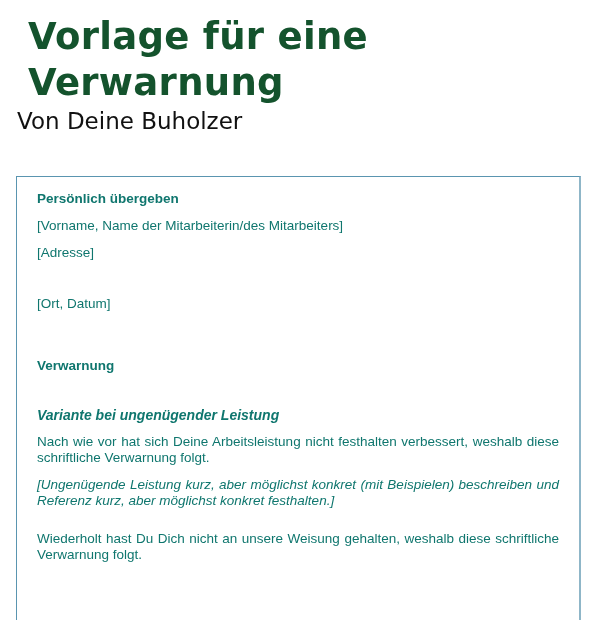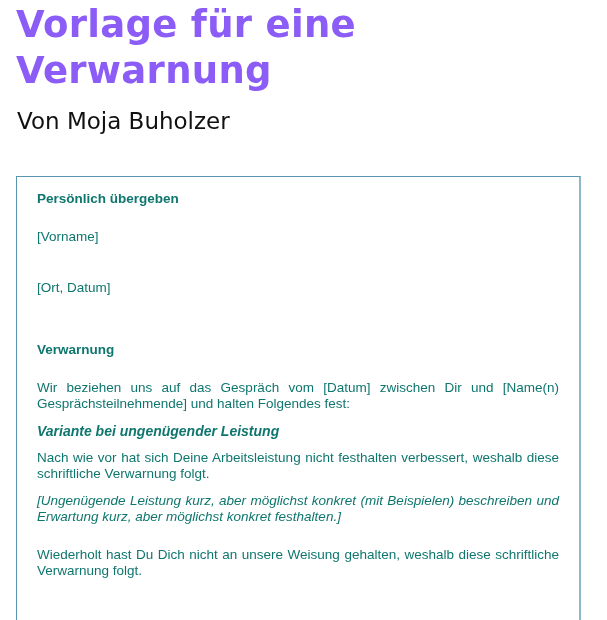--- a/index.html
+++ b/index.html
@@ -12,26 +12,26 @@
     }
     body {
       font-family: "DejaVu Sans", sans-serif;
       color: #000;
       position: relative;
     }
     .title {
       position: absolute;
       left: 16px;
       top: 2px;
-      margin: 0;
+      margin: 12px;
       font-family: "DejaVu Sans", sans-serif;
       font-weight: bold;
       font-size: 37px;
       line-height: 46px;
-      color: #8b5cf6;
+      color: #14532d;
       letter-spacing: 0.3px;
     }
     .author {
       position: absolute;
       left: 17px;
       top: 106px;
       margin: 0;
       font-family: "DejaVu Sans", sans-serif;
       font-size: 23px;
       line-height: 30px;
@@ -67,37 +67,37 @@
     .gap-xl { height: 35px; }
   </style>
 </head>
 <body>
 
 <h1 class="title">
   <span>Vorlage für eine</span><br>
   <span>Verwarnung</span>
 </h1>
 
-<h2 class="author">Von Moja Buholzer</h2>
+<h2 class="author">Von Deine Buholzer</h2>
 
 <div class="letter-box">
   <p class="bold">Persönlich übergeben</p>
   <div class="gap-s"></div>
+  <p>[Vorname, Name der Mitarbeiterin/des Mitarbeiters]</p>
   <div class="gap-s"></div>
-  <p>[Vorname]</p>
+  <p>[Adresse]</p>
   <div class="gap-l"></div>
   <p>[Ort, Datum]</p>
   <div class="gap-s"></div>
   <div class="gap-xl"></div>
   <p class="bold">Verwarnung</p>
   <div class="gap-s"></div>
   <div class="gap-s"></div>
-  <p class="justify">Wir beziehen uns auf das Gespräch vom [Datum] zwischen Dir und [Name(n) Gesprächsteilnehmende] und halten Folgendes fest:</p>
   <div class="gap-m"></div>
   <p class="bi">Variante bei ungenügender Leistung</p>
   <div class="gap-s"></div>
   <p class="justify">Nach wie vor hat sich Deine Arbeitsleistung nicht festhalten verbessert, weshalb diese schriftliche Verwarnung folgt.</p>
   <div class="gap-s"></div>
-  <p class="justify it">[Ungenügende Leistung kurz, aber möglichst konkret (mit Beispielen) beschreiben und Erwartung kurz, aber möglichst konkret festhalten.]</p>
+  <p class="justify it">[Ungenügende Leistung kurz, aber möglichst konkret (mit Beispielen) beschreiben und Referenz kurz, aber möglichst konkret festhalten.]</p>
   <div class="gap-m"></div>
   <div class="gap-s"></div>
   <p class="justify">Wiederholt hast Du Dich nicht an unsere Weisung gehalten, weshalb diese schriftliche Verwarnung folgt.</p>
 </div>
 
 </body></html>

